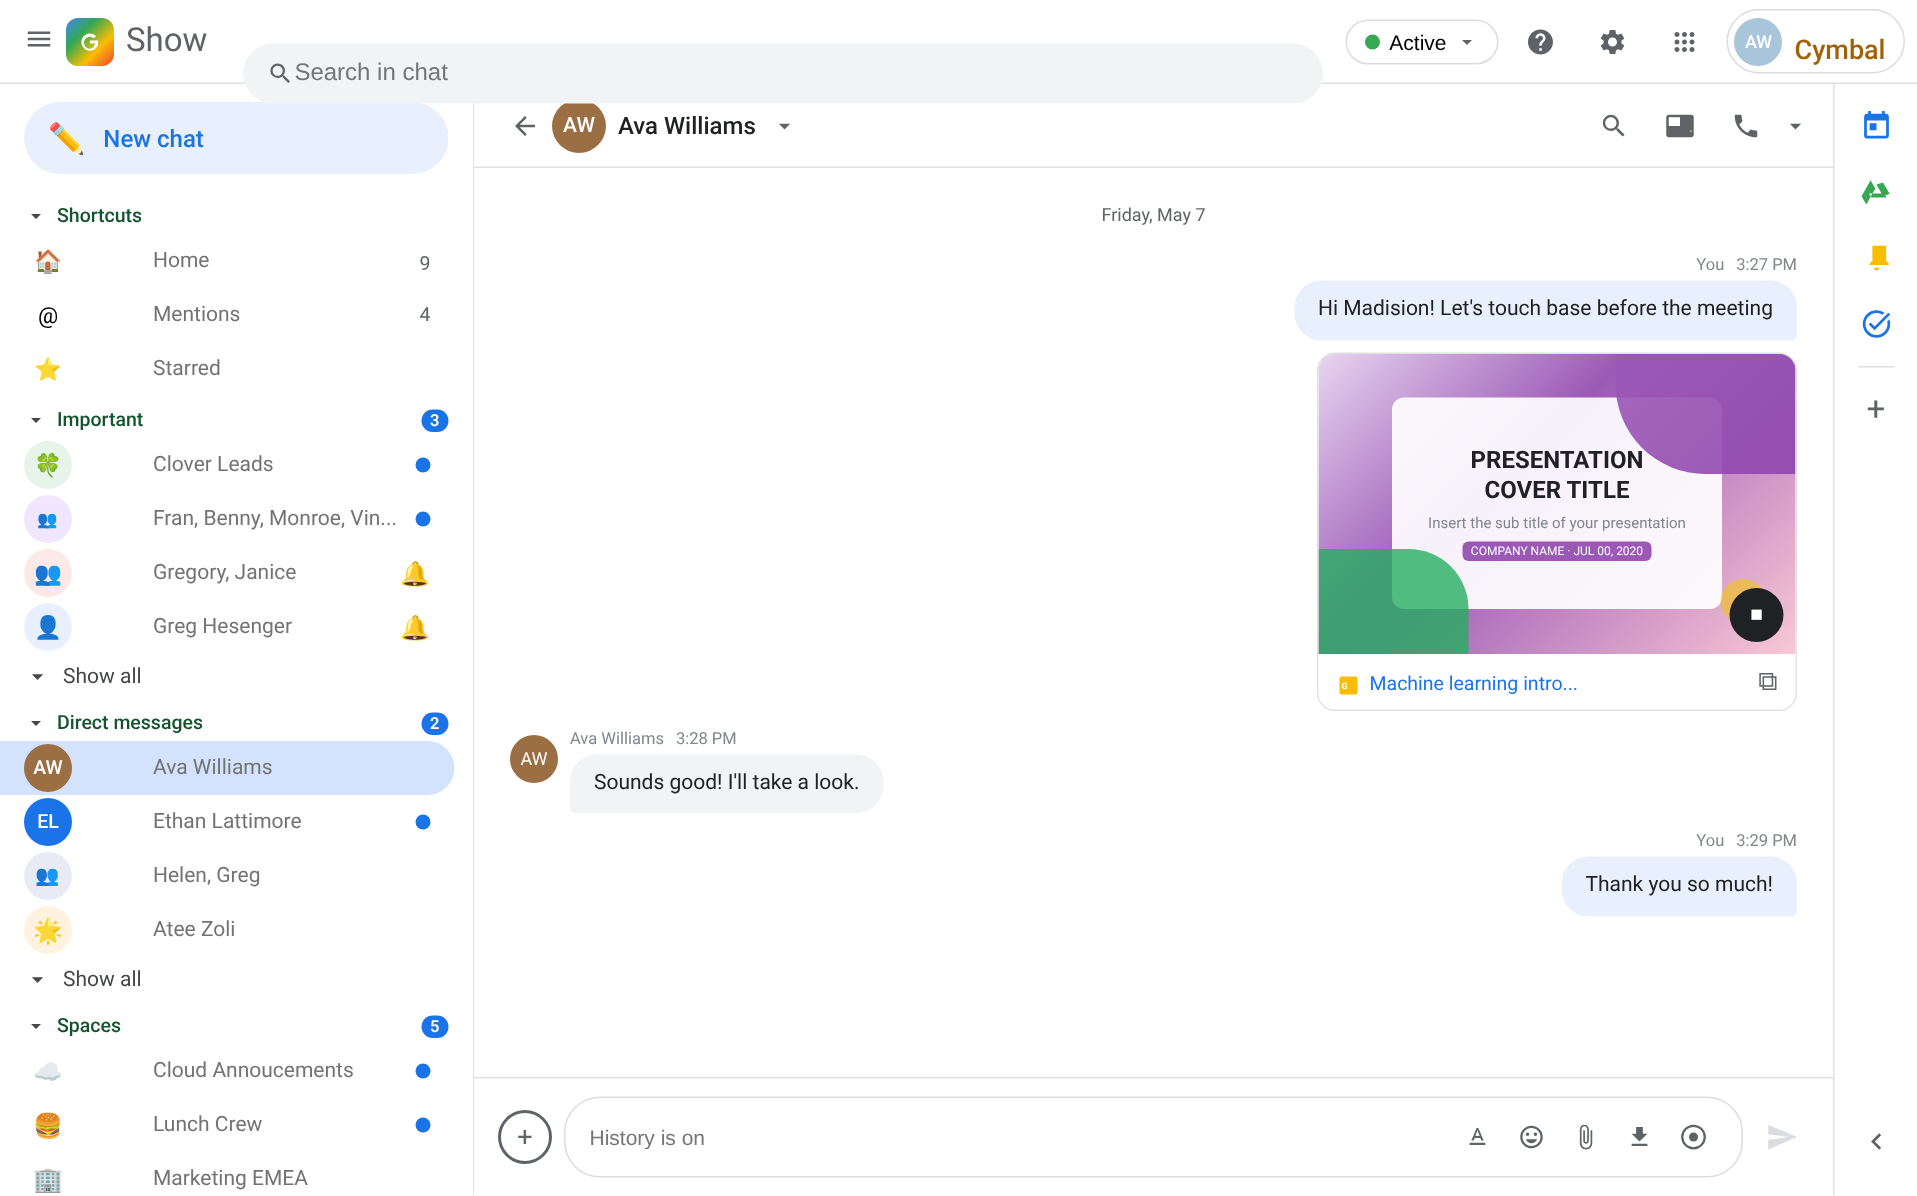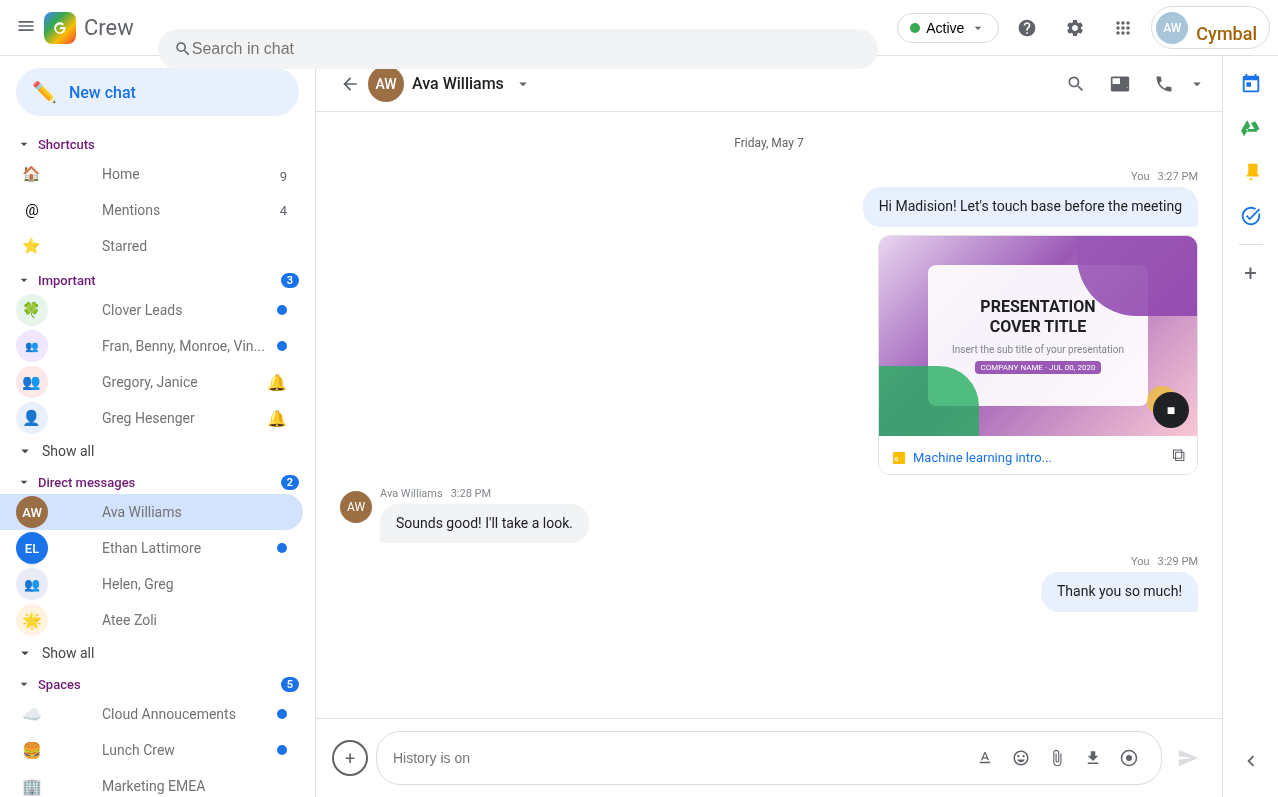--- a/index.html
+++ b/index.html
@@ -62,21 +62,21 @@
       margin: 12px 16px; padding: 12px 16px;
       background: #e8f0fe; border-radius: 28px; cursor: pointer;
       font-size: 16px; font-weight: 500; color: #1a73e8;
     }
     .new-chat-btn .plus-icon { font-size: 20px; color: #1a73e8; }
 
     .section-header {
       display: flex; align-items: center; justify-content: space-between;
       padding: 8px 16px 4px; cursor: pointer;
     }
-    .section-header-left { display: flex; align-items: center; gap: 6px; font-size: 13px; color: #701a75; font-weight: 500; }
+    .section-header-left { display: flex; align-items: center; gap: 6px; font-size: 13px; color: #14532d; font-weight: 500; }
     .section-badge { background: #1a73e8; color: #fff; border-radius: 10px; font-size: 11px; padding: 1px 6px; font-weight: 600; }
 
     .sidebar-item {
       display: flex; align-items: center; gap: 10px;
       padding: 6px 16px; cursor: pointer; border-radius: 0 28px 28px 0; margin-right: 12px;
       min-height: 36px;
     }
     .sidebar-item.active { background: #d3e3fd; }
     .sidebar-item .item-icon { width: 32px; height: 32px; border-radius: 50%; display: flex; align-items: center; justify-content: center; font-size: 15px; flex-shrink: 0; overflow: hidden; }
     .sidebar-item .item-label { flex: 1; font-size: 14px; color: #737373; white-space: nowrap; overflow: hidden; text-overflow: ellipsis; margin-left: 44px; }
@@ -190,21 +190,21 @@
     <svg width="20" height="20" viewBox="0 0 24 24" fill="currentColor">
       <path d="M3 18h18v-2H3v2zm0-5h18v-2H3v2zm0-7v2h18V6H3z"></path>
     </svg>
   </div>
   <div class="logo">
     <div class="google-logo-g">
       <svg viewBox="0 0 24 24" width="24" height="24">
         <path fill="#fff" d="M12 11v2h3.5c-.5 2-2.3 3.5-3.5 3.5-2.2 0-4-1.8-4-4s1.8-4 4-4c1 0 1.9.4 2.6 1l1.4-1.4C14.8 6.8 13.5 6.25 12 6.25 8.8 6.25 6.25 8.8 6.25 12S8.8 17.75 12 17.75C15.1 17.75 17.5 15.5 17.5 12c0-.3 0-.7-.1-1H12z"></path>
       </svg>
     </div>
-    <span class="app-title">Crew</span>
+    <span class="app-title">Show</span>
   </div>
   <div class="search-bar">
     <svg width="18" height="18" viewBox="0 0 24 24" fill="#5f6368">
       <path d="M15.5 14h-.79l-.28-.27A6.47 6.47 0 0 0 16 9.5 6.5 6.5 0 1 0 9.5 16c1.61 0 3.09-.59 4.23-1.57l.27.28v.79l5 4.99L20.49 19l-4.99-5zm-6 0C7.01 14 5 11.99 5 9.5S7.01 5 9.5 5 14 7.01 14 9.5 11.99 14 9.5 14z"></path>
     </svg>
     <input type="text" placeholder="Search in chat" style="">
   </div>
   <div class="right-actions">
     <button class="active-btn">
       <span class="active-dot"></span>

